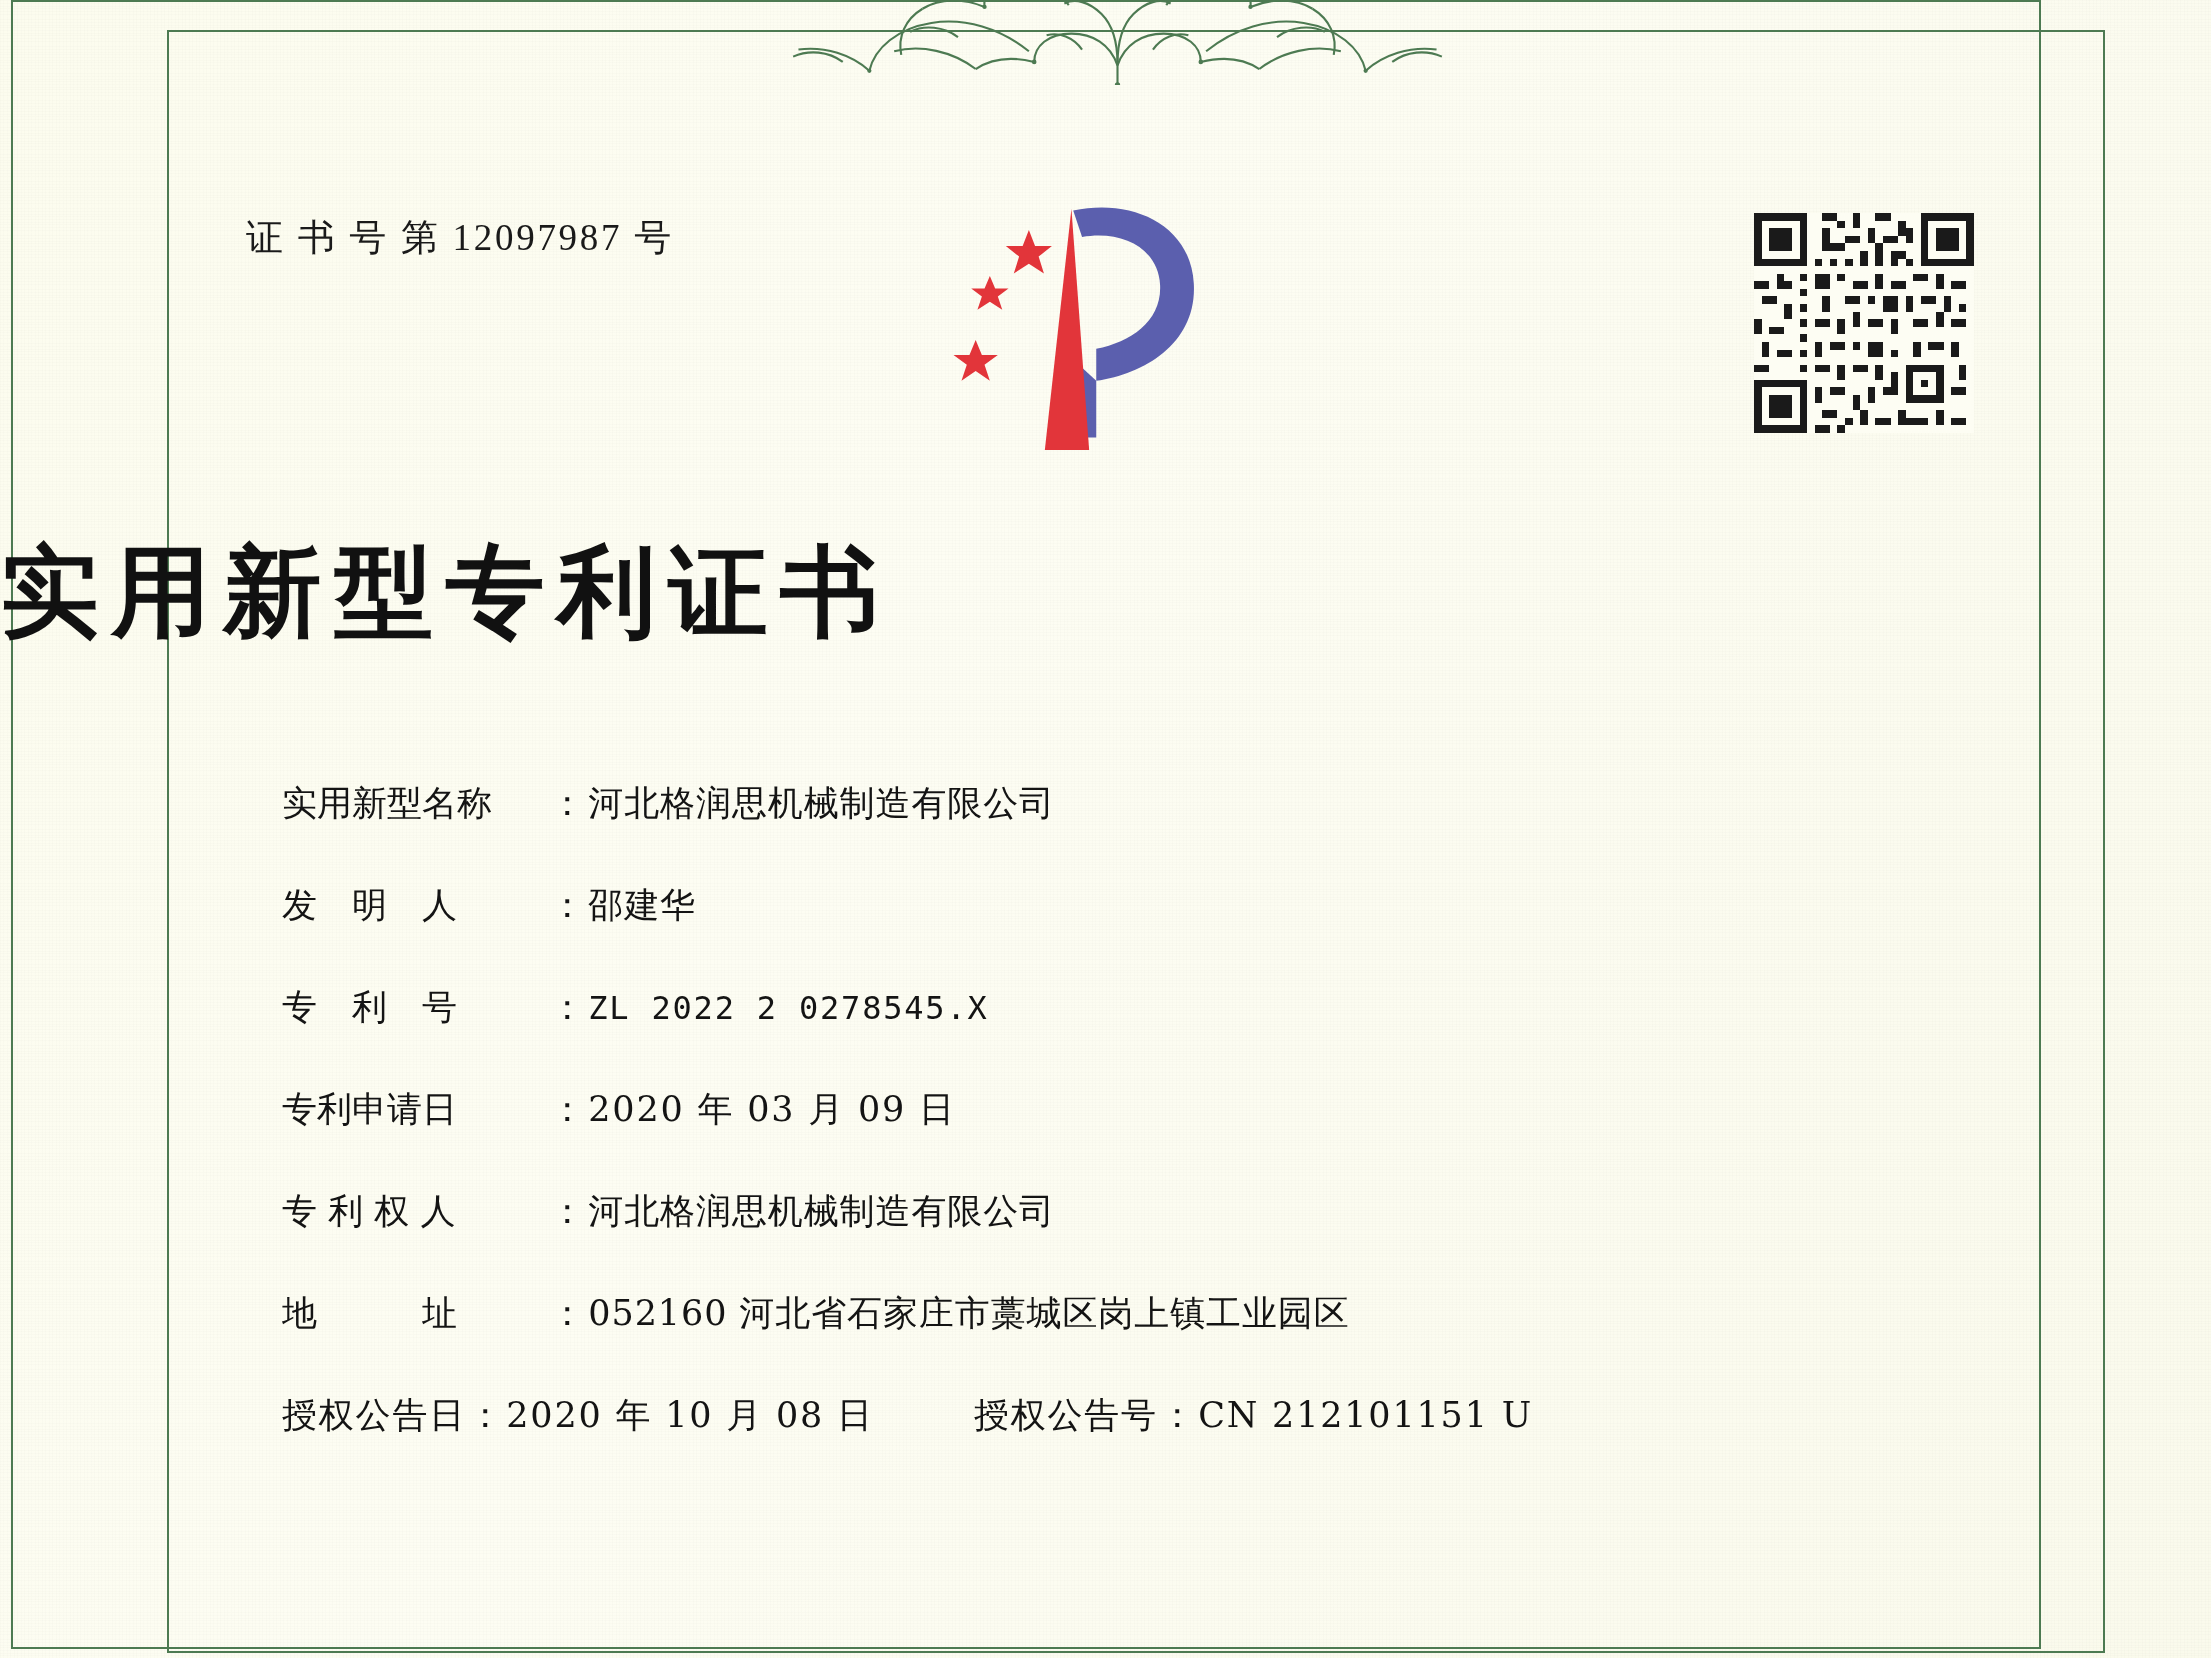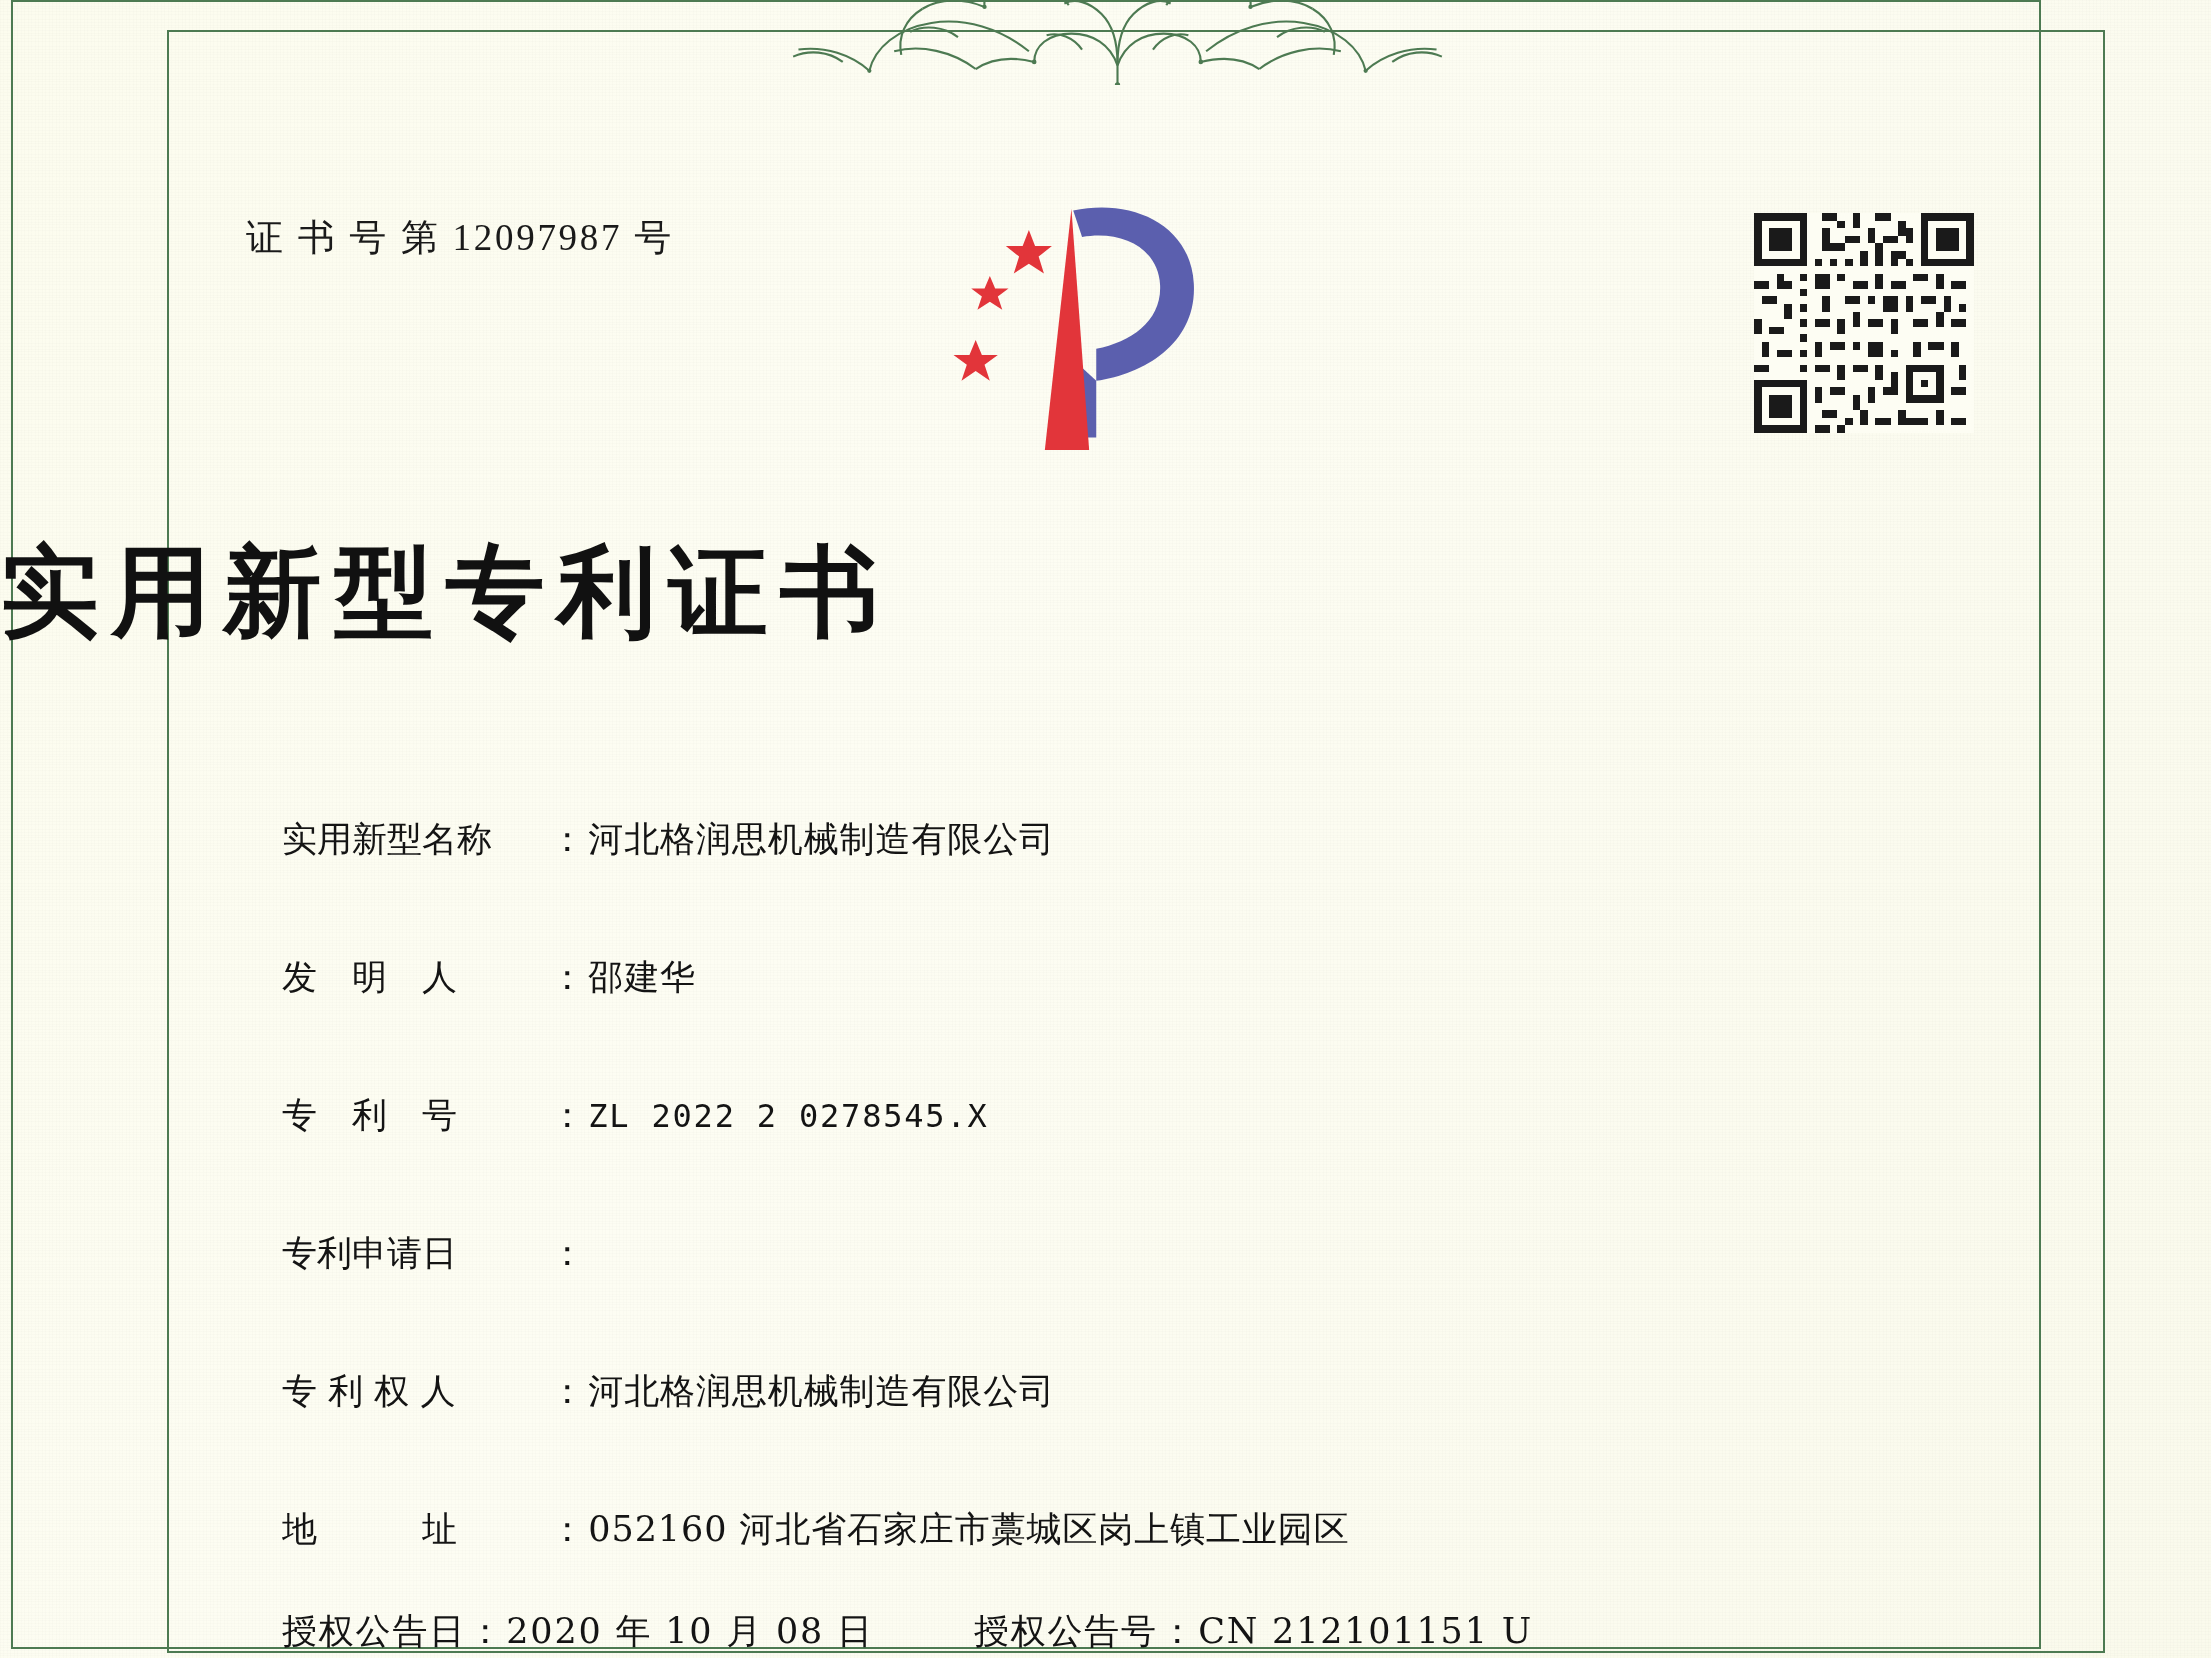--- a/index.html
+++ b/index.html
@@ -103,21 +103,20 @@
     margin-bottom: 55px;
     font-size: 35px;
     color: #141414;
     white-space: nowrap;
   }
   .field-label {
     width: 266px;
     display: inline-flex;
     justify-content: space-between;
     font-family: "DejaVu Serif", "Liberation Serif", serif;
-    margin-top: 36px;
   }
   .field-colon {
     margin: 0 3.5px 0 1.8px;
   }
   .field-value {
     font-family: "DejaVu Serif", "Liberation Serif", serif;
     letter-spacing: 0.9px;
   }
   .field-value.mono {
     font-family: "DejaVu Sans Mono", monospace;
@@ -360,20 +359,21 @@
 
     <div class="field-row">
       <span class="field-label">专　利　号</span>
       <span class="field-colon">：</span>
       <span class="field-value mono">ZL 2022 2 0278545.X</span>
     </div>
 
     <div class="field-row">
       <span class="field-label">专利申请日</span>
       <span class="field-colon">：</span>
+      <span class="field-value date">2020 年 03 月 09 日</span>
     </div>
 
     <div class="field-row">
       <span class="field-label">专 利 权 人</span>
       <span class="field-colon">：</span>
       <span class="field-value">河北格润思机械制造有限公司</span>
     </div>
 
     <div class="field-row">
       <span class="field-label">地　　　址</span>

